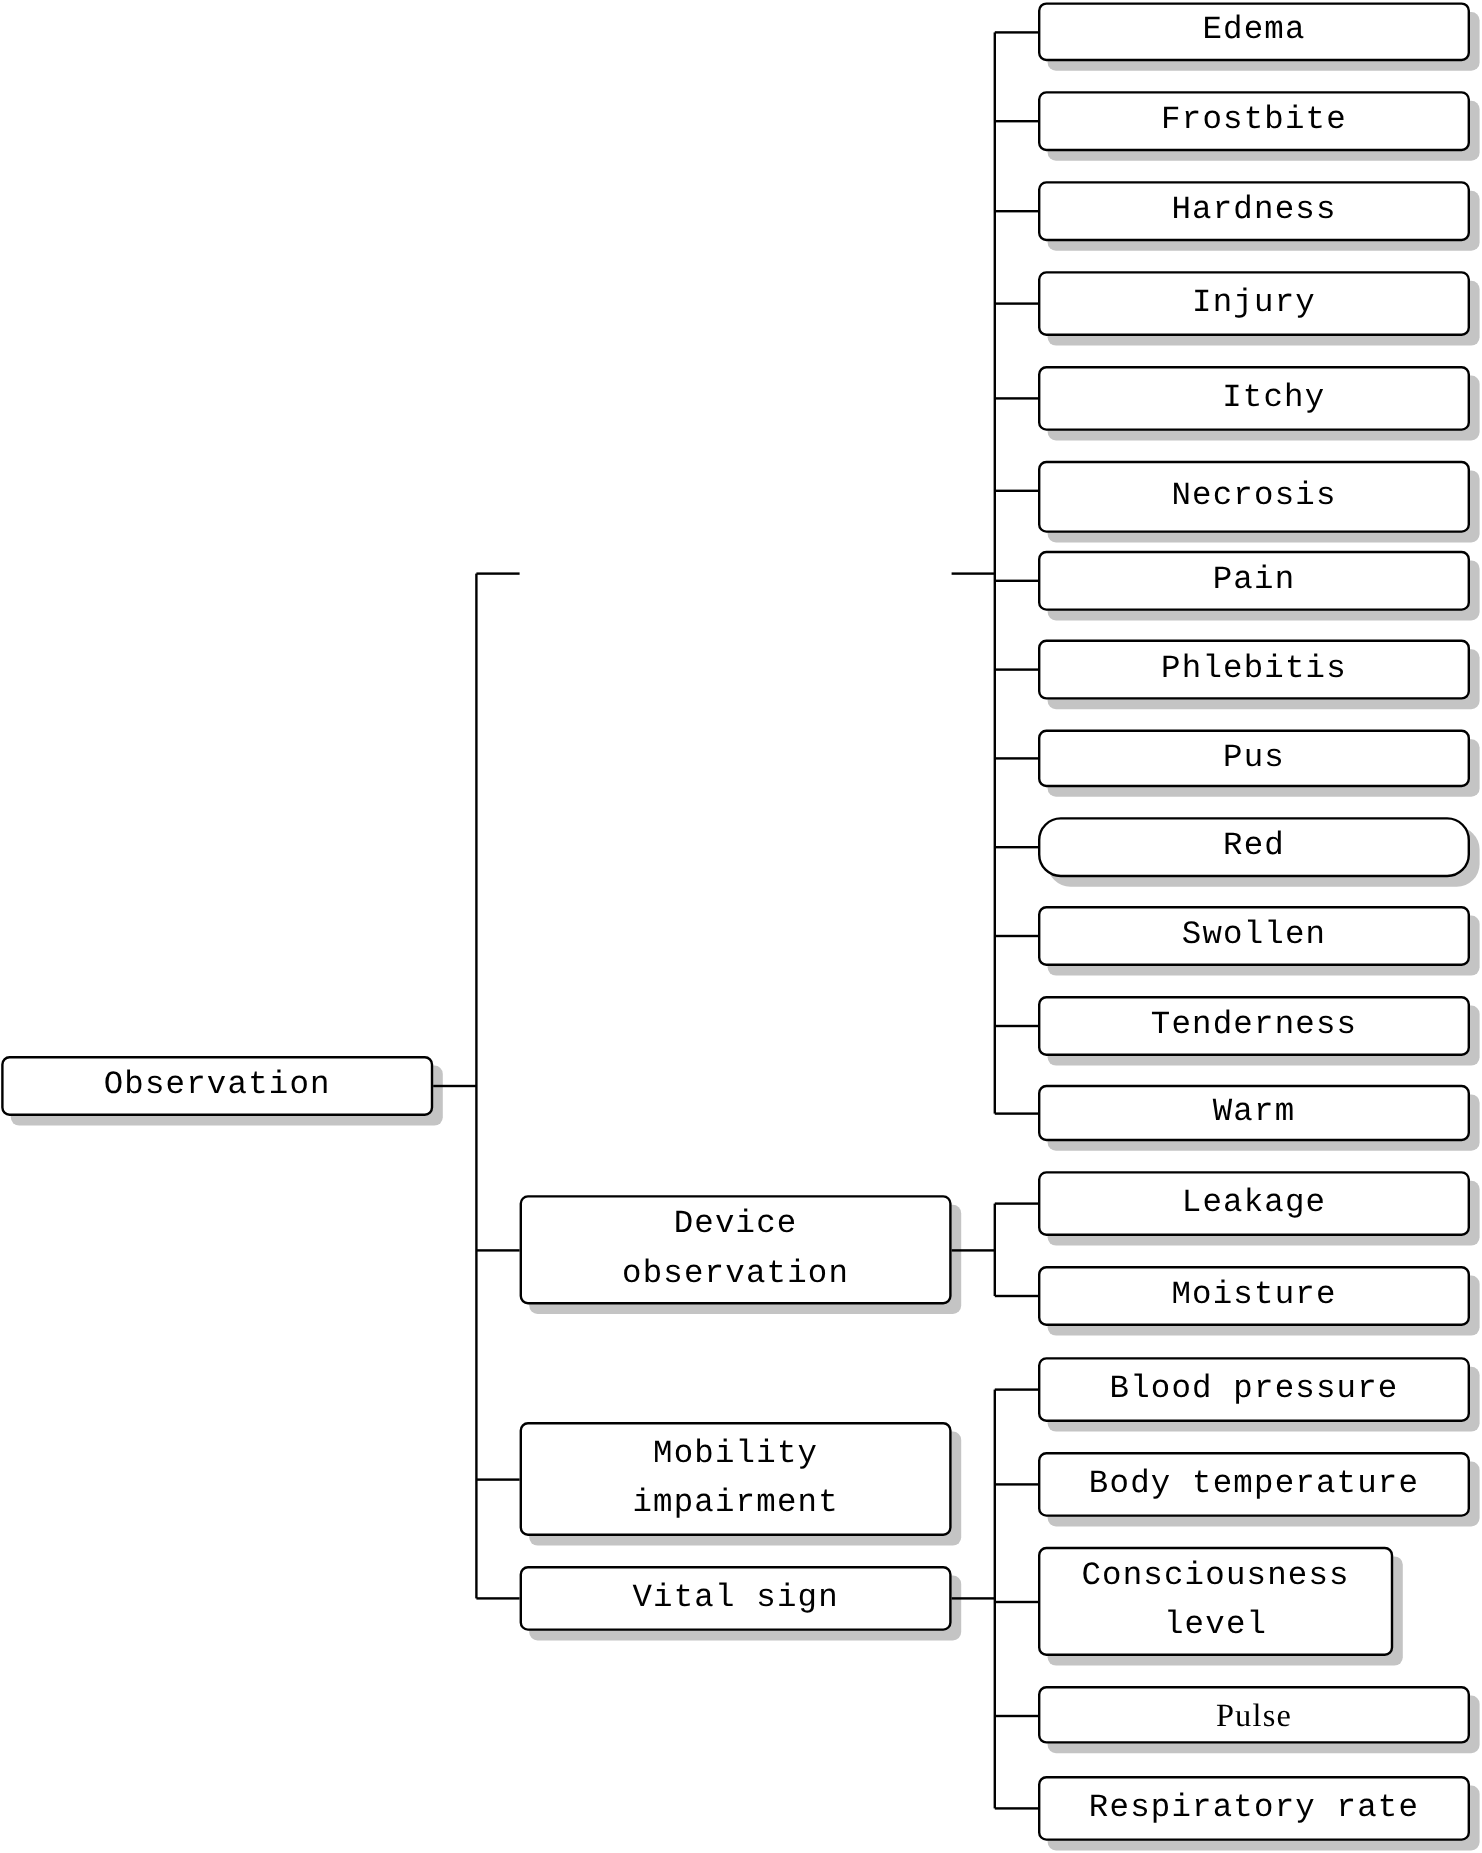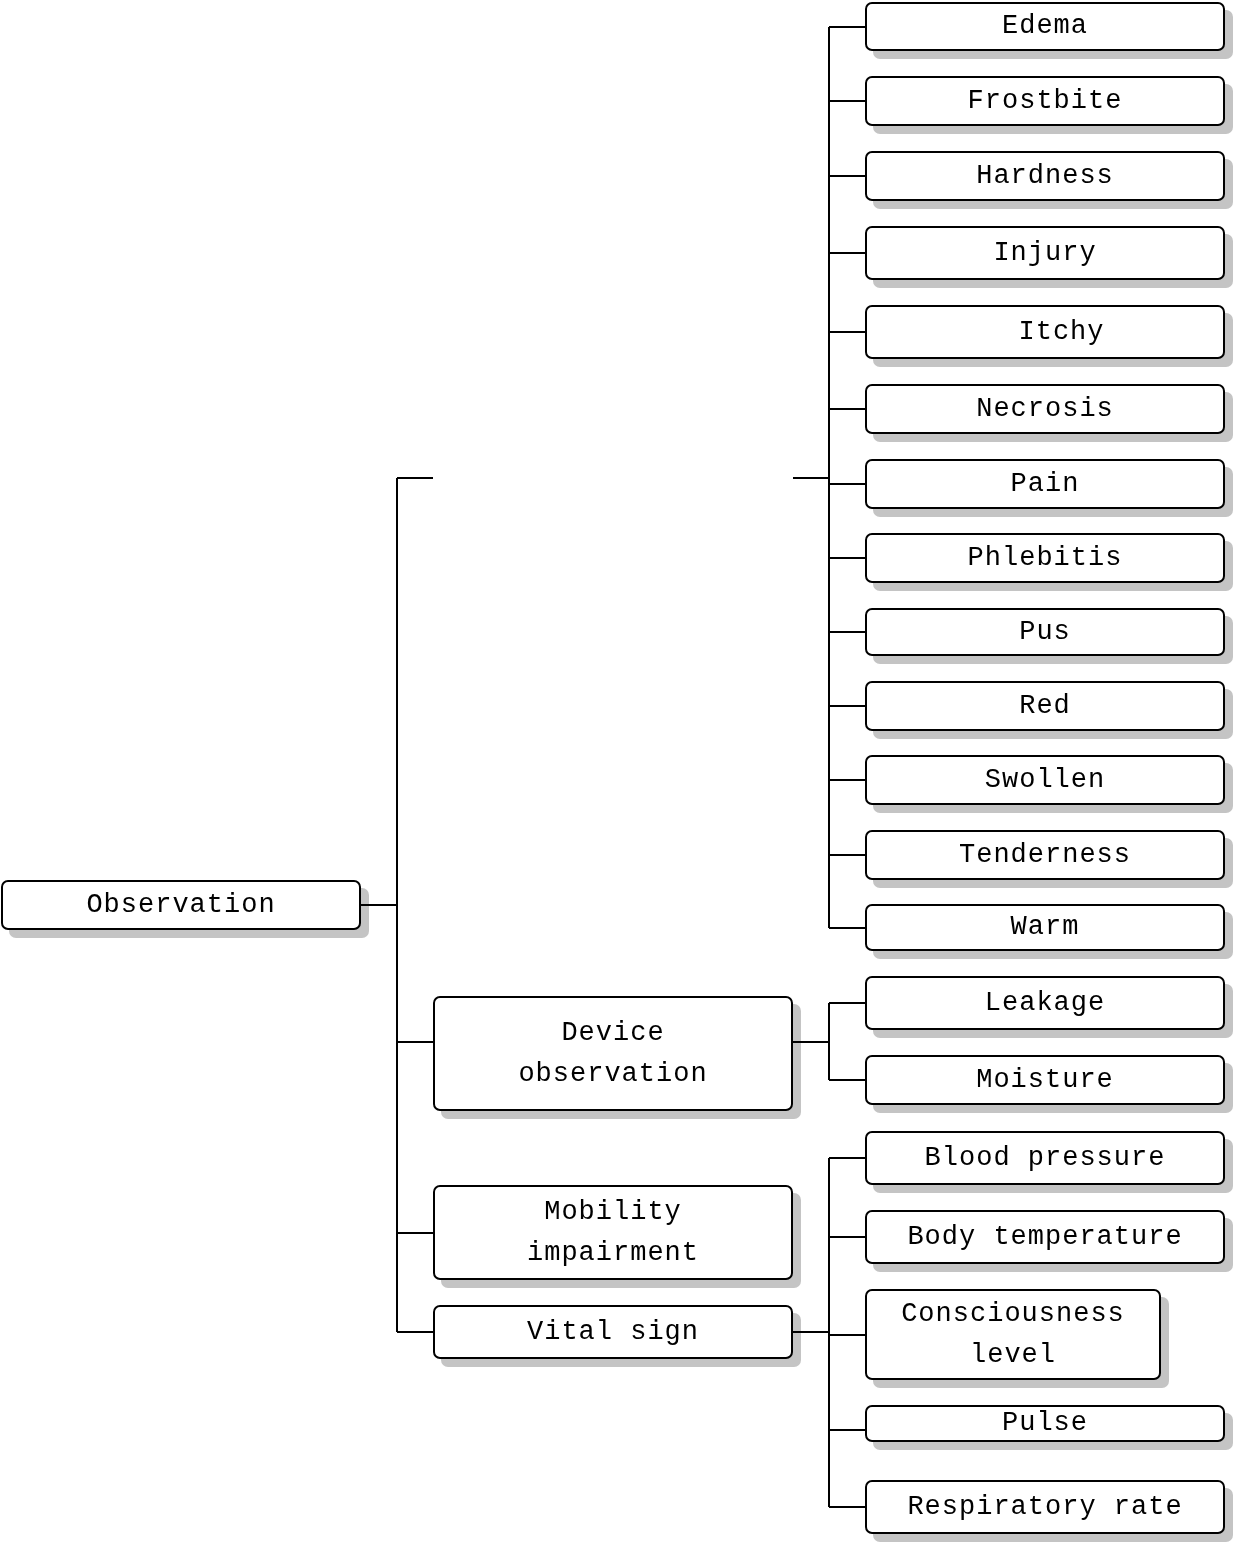--- a/index.html
+++ b/index.html
@@ -23,38 +23,38 @@
     <div class="node" style="left: 865px; top: 2px; width: 360px; height: 49px;">Edema</div>
     <div class="line" style="left: 829px; top: 100px; width: 36px; height: 2px;"></div>
     <div class="node" style="left: 865px; top: 76px; width: 360px; height: 50px;">Frostbite</div>
     <div class="line" style="left: 829px; top: 175px; width: 36px; height: 2px;"></div>
     <div class="node" style="left: 865px; top: 151px; width: 360px; height: 50px;">Hardness</div>
     <div class="line" style="left: 829px; top: 252px; width: 36px; height: 2px;"></div>
     <div class="node" style="left: 865px; top: 226px; width: 360px; height: 54px;">Injury</div>
     <div class="line" style="left: 829px; top: 331px; width: 36px; height: 2px;"></div>
     <div class="node" style="left: 865px; top: 305px; width: 360px; height: 54px; padding-left: 33px;">Itchy</div>
     <div class="line" style="left: 829px; top: 408px; width: 36px; height: 2px;"></div>
-    <div class="node" style="left: 865px; top: 384px; width: 360px; height: 50px;">Necrosis</div>
+    <div class="node" style="left: 865px; top: 384px; width: 360px; height: 60px;">Necrosis</div>
     <div class="line" style="left: 829px; top: 483px; width: 36px; height: 2px;"></div>
     <div class="node" style="left: 865px; top: 459px; width: 360px; height: 50px;">Pain</div>
     <div class="line" style="left: 829px; top: 557px; width: 36px; height: 2px;"></div>
     <div class="node" style="left: 865px; top: 533px; width: 360px; height: 50px;">Phlebitis</div>
     <div class="line" style="left: 829px; top: 631px; width: 36px; height: 2px;"></div>
     <div class="node" style="left: 865px; top: 608px; width: 360px; height: 48px;">Pus</div>
     <div class="line" style="left: 829px; top: 705px; width: 36px; height: 2px;"></div>
-    <div class="node" style="left: 865px; top: 681px; width: 360px; height: 50px;">Red</div>
+    <div class="node" style="left: 865px; top: 681px; width: 360px; height: 50px; border-radius: 19px;">Red</div>
     <div class="line" style="left: 829px; top: 779px; width: 36px; height: 2px;"></div>
     <div class="node" style="left: 865px; top: 755px; width: 360px; height: 50px;">Swollen</div>
     <div class="line" style="left: 829px; top: 854px; width: 36px; height: 2px;"></div>
     <div class="node" style="left: 865px; top: 830px; width: 360px; height: 50px; text-align: right;">Tenderness</div>
     <div class="line" style="left: 829px; top: 926.5px; width: 36px; height: 2px;"></div>
     <div class="node" style="left: 865px; top: 904px; width: 360px; height: 47px;">Warm</div>
     <div class="line" style="left: 828px; top: 26.5px; width: 2px; height: 901px;"></div>
     <div class="line" style="left: 397px; top: 1040.5px; width: 36px; height: 2px;"></div>
-    <div class="node" style="left: 433px; top: 996px; width: 360px; height: 115px;">Device
+    <div class="node" style="left: 433px; top: 996px; width: 360px; height: 91px;">Device
 observation</div>
     <div class="line" style="left: 793px; top: 1040.5px; width: 36px; height: 2px;"></div>
     <div class="line" style="left: 829px; top: 1002px; width: 36px; height: 2px;"></div>
     <div class="node" style="left: 865px; top: 976px; width: 360px; height: 54px;">Leakage</div>
     <div class="line" style="left: 829px; top: 1079px; width: 36px; height: 2px;"></div>
     <div class="node" style="left: 865px; top: 1055px; width: 360px; height: 50px;">Moisture</div>
     <div class="line" style="left: 828px; top: 1003px; width: 2px; height: 77px;"></div>
     <div class="line" style="left: 397px; top: 1231.5px; width: 36px; height: 2px;"></div>
     <div class="node" style="left: 433px; top: 1185px; width: 360px; height: 95px;">Mobility
 impairment</div>
@@ -62,17 +62,17 @@
     <div class="node" style="left: 433px; top: 1305px; width: 360px; height: 54px;">Vital sign</div>
     <div class="line" style="left: 793px; top: 1331px; width: 36px; height: 2px;"></div>
     <div class="line" style="left: 829px; top: 1157px; width: 36px; height: 2px;"></div>
     <div class="node" style="left: 865px; top: 1131px; width: 360px; height: 54px;">Blood pressure</div>
     <div class="line" style="left: 829px; top: 1236px; width: 36px; height: 2px;"></div>
     <div class="node" style="left: 865px; top: 1210px; width: 360px; height: 54px;">Body temperature</div>
     <div class="line" style="left: 829px; top: 1333.5px; width: 36px; height: 2px;"></div>
     <div class="node" style="left: 865px; top: 1289px; width: 296px; height: 91px;">Consciousness
 level</div>
     <div class="line" style="left: 829px; top: 1429px; width: 36px; height: 2px;"></div>
-    <div class="node" style="left: 865px; top: 1405px; width: 360px; height: 37px;">Pulse</div>
+    <div class="node" style="left: 865px; top: 1405px; width: 360px; height: 48px; font-family: Liberation Serif, serif;">Pulse</div>
     <div class="line" style="left: 829px; top: 1506px; width: 36px; height: 2px;"></div>
     <div class="node" style="left: 865px; top: 1480px; width: 360px; height: 54px;">Respiratory rate</div>
     <div class="line" style="left: 828px; top: 1158px; width: 2px; height: 349px;"></div>
   </div>
 
 </body></html>

